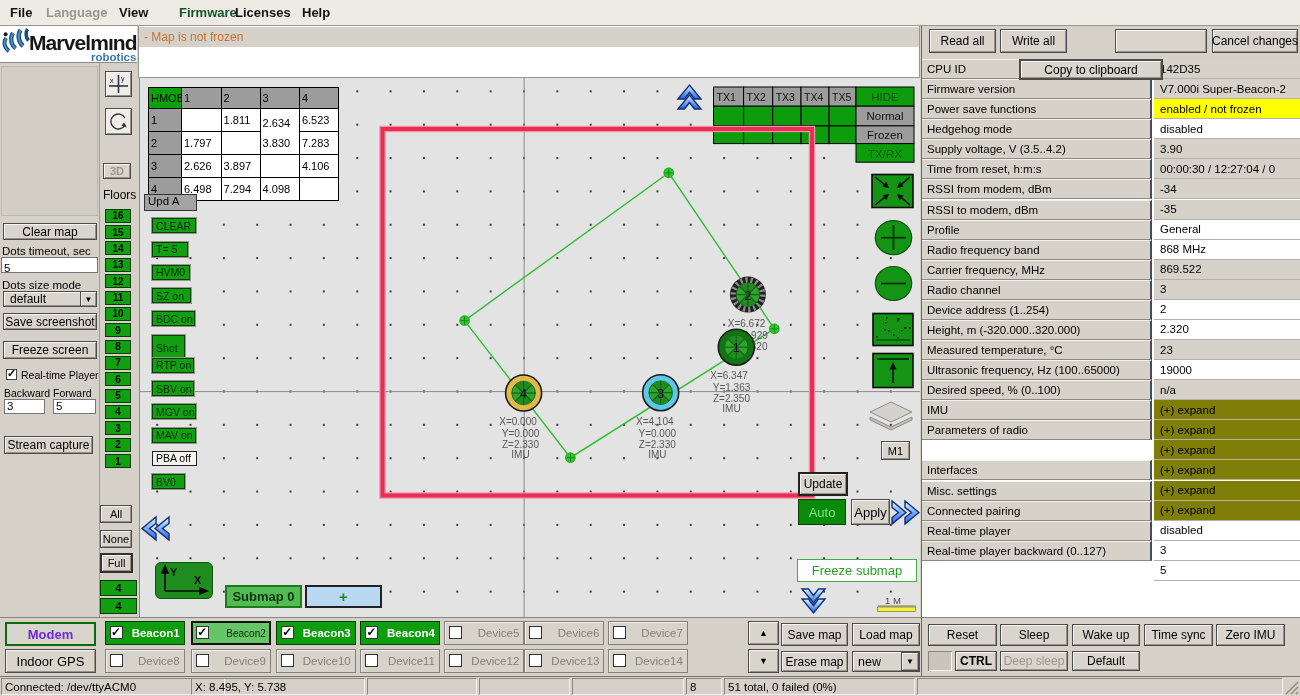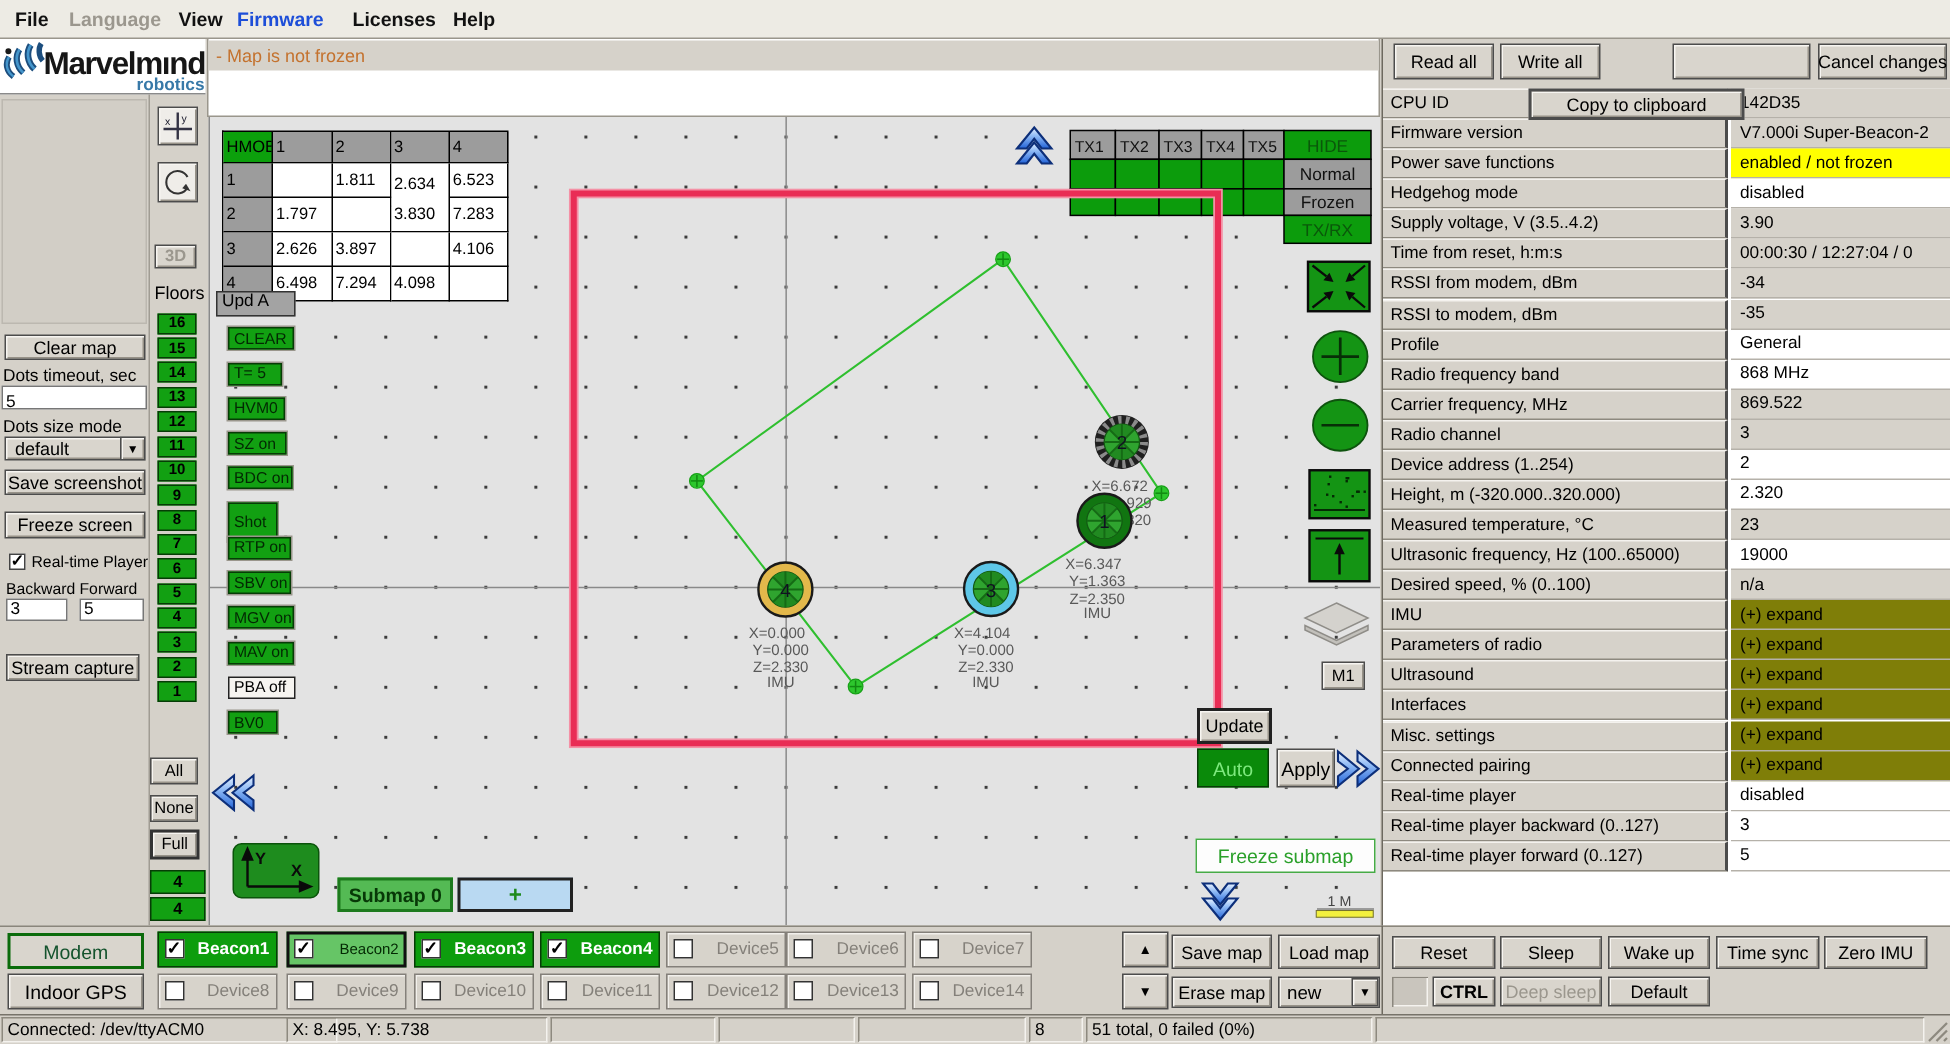--- a/index.html
+++ b/index.html
@@ -11,21 +11,21 @@
 .gb{position:absolute;box-sizing:border-box;background:#12a012;border:1px solid #063c06;
  color:#000;display:flex;align-items:center;justify-content:center;font-size:10px;font-weight:bold;white-space:nowrap}
 .sunk{box-shadow:inset 1px 1px 0 #8b877e,inset -1px -1px 0 #f5f3ef}
 .lbl{position:absolute;font-size:11px;color:#000;white-space:nowrap}
 </style></head><body>
 
 <div class="a" style="left:0;top:0;width:1300px;height:26px;background:#edebe4;border-bottom:1px solid #9a968c"></div>
 <div class="lbl" style="left:10px;top:5px;font-size:13px;color:#111;font-weight:bold">File</div>
 <div class="lbl" style="left:46px;top:5px;font-size:13px;color:#9b978e;font-weight:bold">Language</div>
 <div class="lbl" style="left:119px;top:5px;font-size:13px;color:#111;font-weight:bold">View</div>
-<div class="lbl" style="left:158px;top:5px;font-size:13px;color:#1d4ed8;font-weight:bold">Firmware</div>
+<div class="lbl" style="left:179px;top:5px;font-size:13px;color:#14532d;font-weight:bold">Firmware</div>
 <div class="lbl" style="left:235px;top:5px;font-size:13px;color:#111;font-weight:bold">Licenses</div>
 <div class="lbl" style="left:302px;top:5px;font-size:13px;color:#111;font-weight:bold">Help</div>
 <div class="a" style="left:0;top:26px;width:137px;height:37px;background:#fff;border-bottom:1px solid #8a8a8a"></div>
 <svg class="a" style="left:2px;top:28px" width="28" height="26" viewBox="0 0 28 26">
 <circle cx="3.6" cy="6.2" r="2" fill="#1a1a1a"></circle>
 <g fill="none">
 <path d="M4,10 C1.5,14 2,19.5 7,23" stroke="#1c4e7e" stroke-width="4"></path>
 <path d="M4,10 C1.5,14 2,19.5 7,23" stroke="#4596cc" stroke-width="1.6"></path>
 <path d="M11,5 C8,9.5 8.5,16 13.5,20.5" stroke="#1c4e7e" stroke-width="4.2"></path>
 <path d="M11,5 C8,9.5 8.5,16 13.5,20.5" stroke="#4596cc" stroke-width="1.8"></path>
@@ -353,39 +353,37 @@
     <div class="a" style="left:0px;top:281.0px;width:230px;height:20.07px;background:#d6d2ca;border-bottom:1px solid #8d897f;border-right:2px solid #4c4c4c;border-top:1px solid #f4f2ee;font-size:11.5px;display:flex;align-items:center;padding-left:5px;white-space:nowrap;overflow:hidden">Measured temperature, °C</div>
     <div class="a" style="left:232px;top:281.0px;width:146px;height:20.07px;background:#d6d2ca;border-bottom:1px solid #b5b1a9;font-size:11.5px;display:flex;align-items:center;padding-left:6px;color:#000;white-space:nowrap;overflow:hidden">23</div>
     <div class="a" style="left:0px;top:301.1px;width:230px;height:20.07px;background:#d6d2ca;border-bottom:1px solid #8d897f;border-right:2px solid #4c4c4c;border-top:1px solid #f4f2ee;font-size:11.5px;display:flex;align-items:center;padding-left:5px;white-space:nowrap;overflow:hidden">Ultrasonic frequency, Hz (100..65000)</div>
     <div class="a" style="left:232px;top:301.1px;width:146px;height:20.07px;background:#ffffff;border-bottom:1px solid #b5b1a9;font-size:11.5px;display:flex;align-items:center;padding-left:6px;color:#000;white-space:nowrap;overflow:hidden">19000</div>
     <div class="a" style="left:0px;top:321.1px;width:230px;height:20.07px;background:#d6d2ca;border-bottom:1px solid #8d897f;border-right:2px solid #4c4c4c;border-top:1px solid #f4f2ee;font-size:11.5px;display:flex;align-items:center;padding-left:5px;white-space:nowrap;overflow:hidden">Desired speed, % (0..100)</div>
     <div class="a" style="left:232px;top:321.1px;width:146px;height:20.07px;background:#d6d2ca;border-bottom:1px solid #b5b1a9;font-size:11.5px;display:flex;align-items:center;padding-left:6px;color:#000;white-space:nowrap;overflow:hidden">n/a</div>
     <div class="a" style="left:0px;top:341.2px;width:230px;height:20.07px;background:#d6d2ca;border-bottom:1px solid #8d897f;border-right:2px solid #4c4c4c;border-top:1px solid #f4f2ee;font-size:11.5px;display:flex;align-items:center;padding-left:5px;white-space:nowrap;overflow:hidden">IMU</div>
     <div class="a" style="left:232px;top:341.2px;width:146px;height:20.07px;background:#7f7e08;border-bottom:1px solid #b5b1a9;font-size:11.5px;display:flex;align-items:center;padding-left:6px;color:#000;white-space:nowrap;overflow:hidden">(+) expand</div>
     <div class="a" style="left:0px;top:361.3px;width:230px;height:20.07px;background:#d6d2ca;border-bottom:1px solid #8d897f;border-right:2px solid #4c4c4c;border-top:1px solid #f4f2ee;font-size:11.5px;display:flex;align-items:center;padding-left:5px;white-space:nowrap;overflow:hidden">Parameters of radio</div>
     <div class="a" style="left:232px;top:361.3px;width:146px;height:20.07px;background:#7f7e08;border-bottom:1px solid #b5b1a9;font-size:11.5px;display:flex;align-items:center;padding-left:6px;color:#000;white-space:nowrap;overflow:hidden">(+) expand</div>
-    <div class="a" style="left:0px;top:381.3px;width:230px;height:20.07px;background:#d6d2ca;border-bottom:1px solid #8d897f;border-right:2px solid #4c4c4c;border-top:1px solid #f4f2ee;font-size:11.5px;display:flex;align-items:center;padding-left:5px;white-space:nowrap;overflow:hidden">Ultrasound</div>
     <div class="a" style="left:232px;top:381.3px;width:146px;height:20.07px;background:#7f7e08;border-bottom:1px solid #b5b1a9;font-size:11.5px;display:flex;align-items:center;padding-left:6px;color:#000;white-space:nowrap;overflow:hidden">(+) expand</div>
     <div class="a" style="left:0px;top:401.4px;width:230px;height:20.07px;background:#d6d2ca;border-bottom:1px solid #8d897f;border-right:2px solid #4c4c4c;border-top:1px solid #f4f2ee;font-size:11.5px;display:flex;align-items:center;padding-left:5px;white-space:nowrap;overflow:hidden">Interfaces</div>
     <div class="a" style="left:232px;top:401.4px;width:146px;height:20.07px;background:#7f7e08;border-bottom:1px solid #b5b1a9;font-size:11.5px;display:flex;align-items:center;padding-left:6px;color:#000;white-space:nowrap;overflow:hidden">(+) expand</div>
     <div class="a" style="left:0px;top:421.5px;width:230px;height:20.07px;background:#d6d2ca;border-bottom:1px solid #8d897f;border-right:2px solid #4c4c4c;border-top:1px solid #f4f2ee;font-size:11.5px;display:flex;align-items:center;padding-left:5px;white-space:nowrap;overflow:hidden">Misc. settings</div>
     <div class="a" style="left:232px;top:421.5px;width:146px;height:20.07px;background:#7f7e08;border-bottom:1px solid #b5b1a9;font-size:11.5px;display:flex;align-items:center;padding-left:6px;color:#000;white-space:nowrap;overflow:hidden">(+) expand</div>
     <div class="a" style="left:0px;top:441.5px;width:230px;height:20.07px;background:#d6d2ca;border-bottom:1px solid #8d897f;border-right:2px solid #4c4c4c;border-top:1px solid #f4f2ee;font-size:11.5px;display:flex;align-items:center;padding-left:5px;white-space:nowrap;overflow:hidden">Connected pairing</div>
     <div class="a" style="left:232px;top:441.5px;width:146px;height:20.07px;background:#7f7e08;border-bottom:1px solid #b5b1a9;font-size:11.5px;display:flex;align-items:center;padding-left:6px;color:#000;white-space:nowrap;overflow:hidden">(+) expand</div>
     <div class="a" style="left:0px;top:461.6px;width:230px;height:20.07px;background:#d6d2ca;border-bottom:1px solid #8d897f;border-right:2px solid #4c4c4c;border-top:1px solid #f4f2ee;font-size:11.5px;display:flex;align-items:center;padding-left:5px;white-space:nowrap;overflow:hidden">Real-time player</div>
     <div class="a" style="left:232px;top:461.6px;width:146px;height:20.07px;background:#ffffff;border-bottom:1px solid #b5b1a9;font-size:11.5px;display:flex;align-items:center;padding-left:6px;color:#000;white-space:nowrap;overflow:hidden">disabled</div>
     <div class="a" style="left:0px;top:481.7px;width:230px;height:20.07px;background:#d6d2ca;border-bottom:1px solid #8d897f;border-right:2px solid #4c4c4c;border-top:1px solid #f4f2ee;font-size:11.5px;display:flex;align-items:center;padding-left:5px;white-space:nowrap;overflow:hidden">Real-time player backward (0..127)</div>
     <div class="a" style="left:232px;top:481.7px;width:146px;height:20.07px;background:#ffffff;border-bottom:1px solid #b5b1a9;font-size:11.5px;display:flex;align-items:center;padding-left:6px;color:#000;white-space:nowrap;overflow:hidden">3</div>
-    <div class="a" style="left:0px;top:501.8px;width:230px;height:20.07px;background:#d6d2ca;border-bottom:1px solid #8d897f;border-right:2px solid #4c4c4c;border-top:1px solid #f4f2ee;font-size:11.5px;display:flex;align-items:center;padding-left:5px;white-space:nowrap;overflow:hidden">Real-time player forward (0..127)</div>
     <div class="a" style="left:232px;top:501.8px;width:146px;height:20.07px;background:#ffffff;border-bottom:1px solid #b5b1a9;font-size:11.5px;display:flex;align-items:center;padding-left:6px;color:#000;white-space:nowrap;overflow:hidden">5</div>
     <div class="btn" style="left:97px;top:0px;width:144px;height:21px;border-width:2px;font-size:12px">Copy to clipboard</div>
   </div>
 <div class="a" style="left:0;top:617px;width:1300px;height:59px;background:#d5d1c9;border-top:1px solid #8a867c"></div>
 <div class="a" style="left:921px;top:617px;width:1px;height:59px;background:#6d695f"></div>
-<div class="a" style="left:5px;top:622px;width:91px;height:24px;background:#d9d5cd;border:2px solid #0b6b0b;display:flex;align-items:center;justify-content:center;font-size:13px;font-weight:normal;color:#14532d">Modem</div>
+<div class="a" style="left:5px;top:622px;width:91px;height:24px;background:#d9d5cd;border:2px solid #0b6b0b;display:flex;align-items:center;justify-content:center;font-size:13px;font-weight:bold;color:#6d28d9">Modem</div>
 <div class="btn" style="left:5px;top:649px;width:91px;height:24px;font-size:13px">Indoor GPS</div>
 <div class="a" style="left:104.6px;top:621px;width:80px;height:24px;background:#0d9d0d;border:1px solid #063c06;"></div>
 <div class="a" style="left:109.6px;top:626px;width:13px;height:13px;background:#fff;border:1px solid #333;font-size:12px;font-weight:bold;line-height:11px;text-align:center;color:#000">✓</div>
 <div class="a" style="left:104.6px;top:621px;width:75px;height:24px;display:flex;align-items:center;justify-content:flex-end;font-size:11.5px;font-weight:bold;color:#fff">Beacon1</div>
 <div class="a" style="left:190.8px;top:621px;width:80px;height:24px;background:#66c566;border:2px solid #111;"></div>
 <div class="a" style="left:195.8px;top:626px;width:13px;height:13px;background:#fff;border:1px solid #333;font-size:12px;font-weight:bold;line-height:11px;text-align:center;color:#000">✓</div>
 <div class="a" style="left:190.8px;top:621px;width:75px;height:24px;display:flex;align-items:center;justify-content:flex-end;font-size:10px;font-weight:normal;color:#032803">Beacon2</div>
 <div class="a" style="left:275.7px;top:621px;width:80px;height:24px;background:#0d9d0d;border:1px solid #063c06;"></div>
 <div class="a" style="left:280.7px;top:626px;width:13px;height:13px;background:#fff;border:1px solid #333;font-size:12px;font-weight:bold;line-height:11px;text-align:center;color:#000">✓</div>
 <div class="a" style="left:275.7px;top:621px;width:75px;height:24px;display:flex;align-items:center;justify-content:flex-end;font-size:11.5px;font-weight:bold;color:#fff">Beacon3</div>

